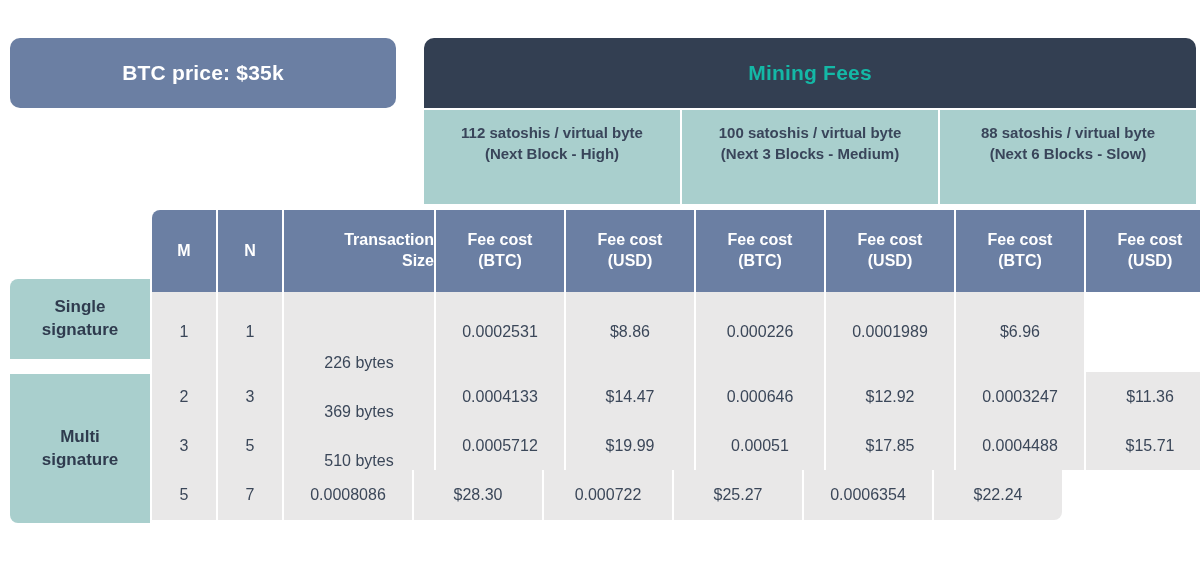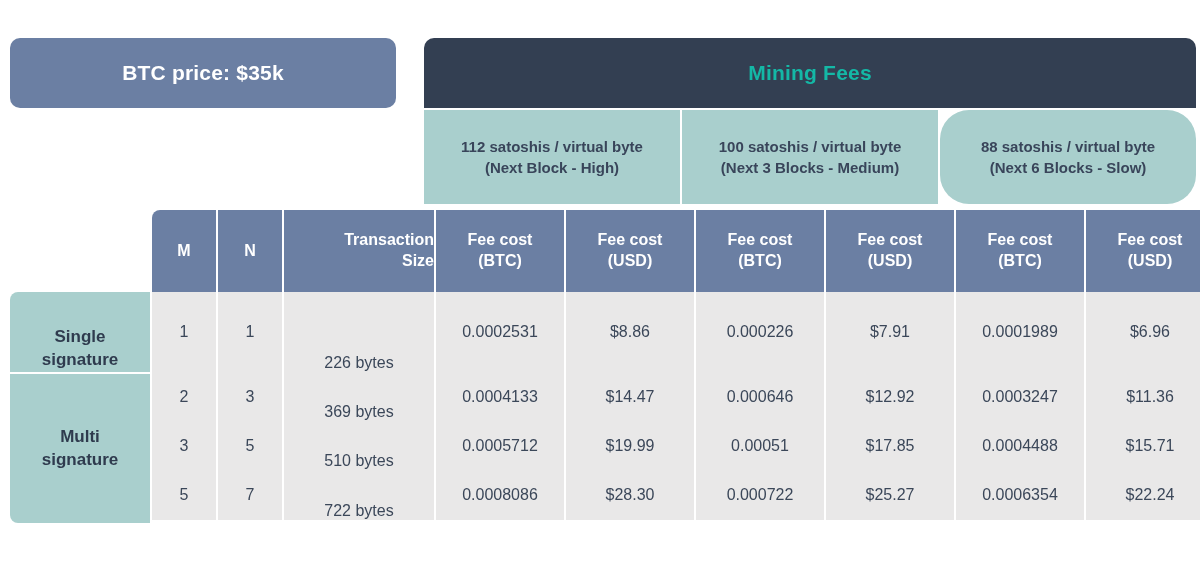--- a/index.html
+++ b/index.html
@@ -78,30 +78,30 @@
     height: 94px;
     display: flex;
   }
   .rate-cell {
     flex: 1 1 0;
     background: #a9cfcd;
     color: #39455a;
     display: flex;
     flex-direction: column;
     align-items: center;
-    justify-content: center;
+    justify-content: flex-start;
     text-align: center;
     font-size: 15px;
     font-weight: bold;
     line-height: 1.42;
     margin-right: 2px;
-    padding: 0 6px;
+    padding: 12px 6px;
     box-sizing: border-box;
   }
-  .rate-cell:last-child { margin-right: 0; border-radius: 29px; }
+  .rate-cell:last-child { margin-right: 0; }
 
   
   .grid {
     position: absolute;
     top: 210px;
     left: 0;
     width: 1200px;
   }
   .row {
     display: flex;
@@ -160,24 +160,23 @@
     display: flex;
     align-items: center;
     justify-content: center;
     text-align: center;
     font-size: 17px;
     font-weight: bold;
     line-height: 1.35;
     box-sizing: border-box;
   }
   .cat-single {
-    top: 292px;
+    top: 279px;
     height: 80px;
     border-radius: 8px 0 0 0;
-    align-items: flex-end;
   }
   .cat-multi {
     top: 374px;
     height: 149px;
     border-radius: 0 0 0 8px;
   }
   .data-row:last-child .c-m { border-radius: 0 0 0 0; }
   .data-row:last-child .c-fee.last-cell { border-radius: 0 0 8px 0; }
 </style>
 </head>
@@ -264,21 +263,20 @@
     </div>
 
     <div class="row data-row r-single">
       <div class="cell c-label blank" style="background:transparent;"></div>
       <div class="cell c-m">1</div>
       <div class="cell c-n">1</div>
       <div class="cell c-tx">226 bytes</div>
       <div class="cell c-fee">0.0002531</div>
       <div class="cell c-fee">$8.86</div>
       <div class="cell c-fee">0.000226</div>
-      <div class="cell c-fee">$7.91</div>
       <div class="cell c-fee">0.0001989</div>
       <div class="cell c-fee last-cell">$6.96</div>
     </div>
 
     <div class="row data-row r-multi">
       <div class="cell c-label blank" style="background:transparent;"></div>
       <div class="cell c-m">2</div>
       <div class="cell c-n">3</div>
       <div class="cell c-tx">369 bytes</div>
       <div class="cell c-fee">0.0004133</div>
@@ -299,21 +297,20 @@
       <div class="cell c-fee">0.00051</div>
       <div class="cell c-fee">$17.85</div>
       <div class="cell c-fee">0.0004488</div>
       <div class="cell c-fee last-cell">$15.71</div>
     </div>
 
     <div class="row data-row r-multi-last">
       <div class="cell c-label blank" style="background:transparent;"></div>
       <div class="cell c-m">5</div>
       <div class="cell c-n">7</div>
-      <div class="cell c-tx">722 bytes</div>
       <div class="cell c-fee">0.0008086</div>
       <div class="cell c-fee">$28.30</div>
       <div class="cell c-fee">0.000722</div>
       <div class="cell c-fee">$25.27</div>
       <div class="cell c-fee">0.0006354</div>
       <div class="cell c-fee last-cell">$22.24</div>
     </div>
 
   </div>
 </div>

